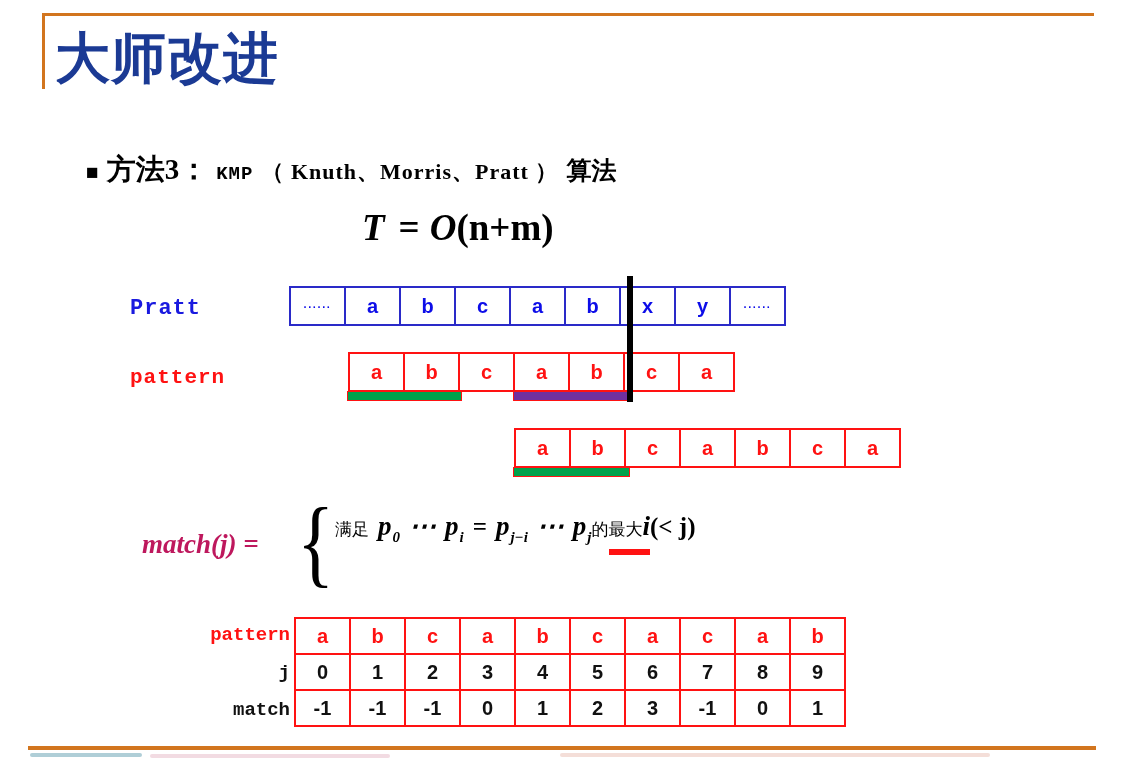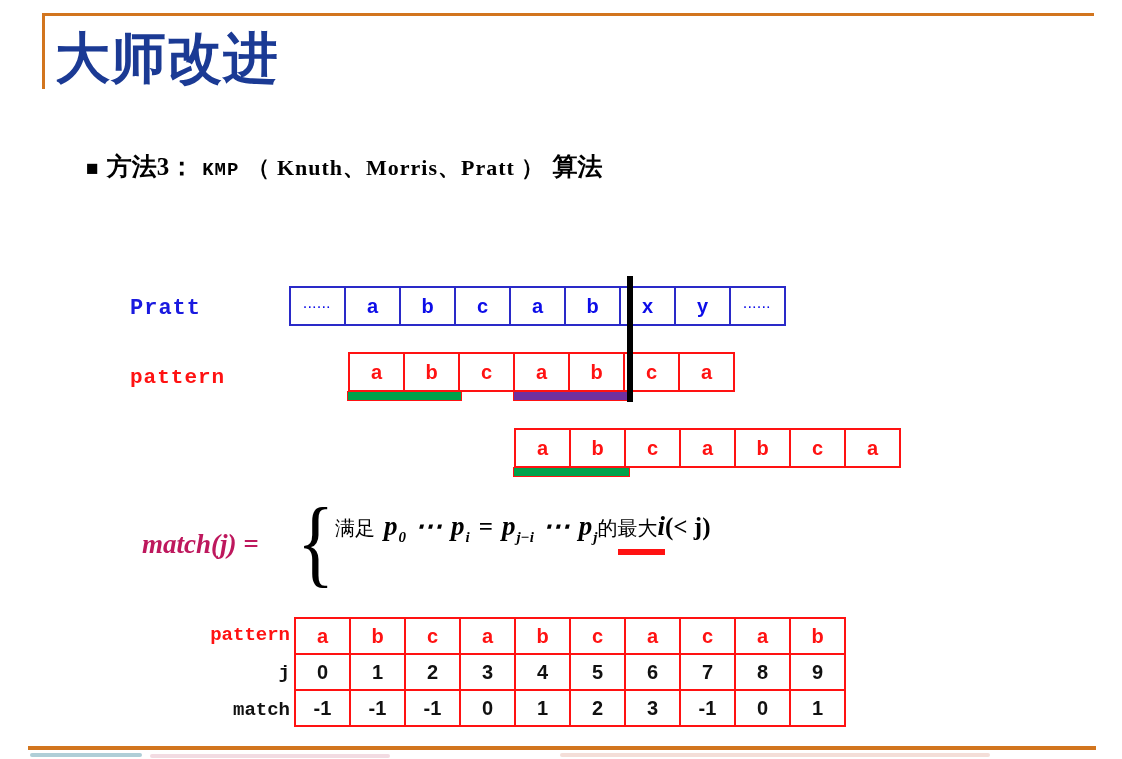--- a/index.html
+++ b/index.html
@@ -10,21 +10,21 @@
   }
   
   .topline  { position:absolute; left:42px; top:13px; width:1052px; height:3px; background:var(--accent-orange); }
   .leftbar  { position:absolute; left:42px; top:13px; width:3px; height:76px; background:var(--accent-orange); }
   .title    { position:absolute; left:55px; top:22px; font-size:55px; font-weight:600; letter-spacing:1px;
               color:var(--title-blue); font-family:Liberation Serif, serif; white-space:nowrap; }
   
   .bullet   { position:absolute; left:86px; top:150px; white-space:nowrap; }
   .bullet > span { vertical-align:baseline; }
   .bmark    { font-size:21px; color:#000; vertical-align:6px; margin-right:4px; font-family:"Liberation Sans", sans-serif; }
-  .bprefix  { font-size:25px; font-weight:bold; color:#000; }
+  .bprefix  { font-size:29px; font-weight:bold; color:#000; }
   .bkmp     { font-size:19px; font-weight:bold; color:#000; font-family:"Liberation Mono", monospace; letter-spacing:1px; margin:0 4px; }
   .bauthors { font-size:22px; font-weight:bold; color:#000; letter-spacing:1px; }
   .bsuffix  { font-size:25px; font-weight:bold; color:#000; margin-left:4px; }
   
   .complexity { position:absolute; left:362px; top:206px; font-size:37px; font-weight:bold; color:#000; white-space:nowrap; }
   .complexity .it { font-style:italic; }
   .complexity .ceq { margin:0 10px 0 14px; }
   
   .rowlabel { position:absolute; font-family:"Liberation Mono", monospace; font-weight:bold; letter-spacing:1px; white-space:nowrap; }
   .lbl-string  { left:130px; top:296px; font-size:22px; color:var(--string-blue); }
@@ -46,21 +46,21 @@
   .bar-purple  { left:513px; top:391px; width:117px; background:var(--bar-purple); }
   .bar-green2  { left:513px; top:467px; width:117px; background:var(--bar-green); }
   .blackline { position:absolute; left:627px; top:276px; width:6px; height:126px; background:var(--divider-black); z-index:6; }
   
   .m-lhs { position:absolute; left:142px; top:529px; font-size:27px; font-weight:bold; font-style:italic; color:#be185d; white-space:nowrap; }
   .m-brace { position:absolute; left:297px; top:494px; font-size:97px; font-weight:400; color:#000; line-height:1.0;
              transform:scaleX(.8); transform-origin:left top; }
   .m-line { position:absolute; white-space:nowrap; color:#000; font-size:25px; }
   .m-line1 { left:335px; top:510px; }
   .m-line2 { left:335px; top:556px; }
-  .zh { font-size:20px; }
+  .zh { font-size:17px; }
   .mv { font-style:italic; font-weight:bold; font-size:27px; font-family:"Liberation Serif", serif; }
   .matom { margin-right:9px; }
   .msub { font-size:15px; font-style:italic; font-weight:bold; vertical-align:-7px; margin-left:1px; }
   .meq  { font-weight:bold; margin-right:9px; }
   .maxu { border-bottom:6px solid var(--pattern-red); padding-bottom:9px; }
   .mtail { font-weight:bold; }
   .m-neg { font-weight:bold; margin-right:22px; }
   
   .tbl-label { position:absolute; left:148px; width:142px; text-align:right;
                font-family:"Liberation Mono", monospace; font-weight:bold; font-size:19px; white-space:nowrap; }
@@ -95,20 +95,23 @@
   <div class="title">大师改进</div>
 
   <div class="bullet">
     <span class="bmark">■</span>
     <span class="bprefix">方法3：</span>
     <span class="bkmp">KMP</span>
     <span class="bauthors">（ Knuth、Morris、Pratt ）</span>
     <span class="bsuffix">算法</span>
   </div>
 
+  <div class="complexity">
+    <span class="it">T</span><span class="ceq">=</span><span class="it">O</span><span>(n+m)</span>
+  </div>
 
   <div class="rowlabel lbl-string">Pratt</div>
   <div class="boxrow row-string">
     <div class="cell bluecell dots">······</div>
     <div class="cell bluecell">a</div>
     <div class="cell bluecell">b</div>
     <div class="cell bluecell">c</div>
     <div class="cell bluecell">a</div>
     <div class="cell bluecell">b</div>
     <div class="cell bluecell">x</div>

